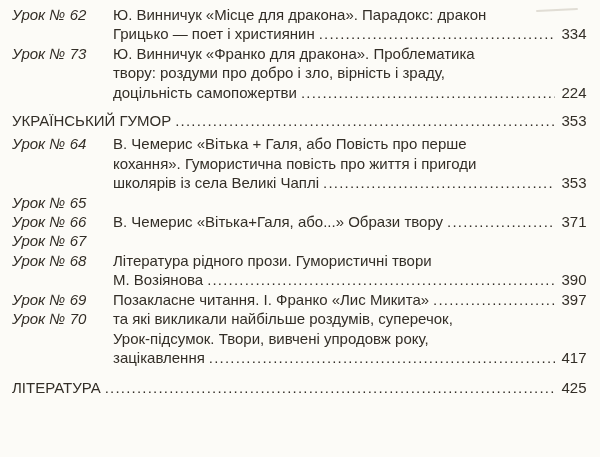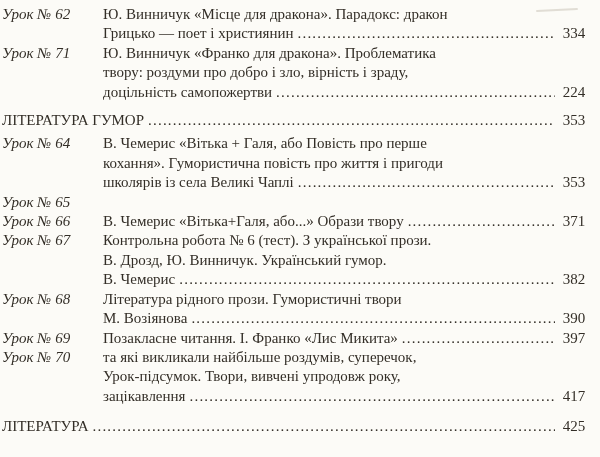--- a/index.html
+++ b/index.html
@@ -1,24 +1,24 @@
 <!DOCTYPE html>
 <html style="--bg: #fcfbf7; --fg: #332e27;"><head>
 <meta charset="utf-8">
 <style>
   html, body { margin: 0; padding: 0; }
   .page {
     position: relative;
     width: 600px;
     height: 457px;
     box-sizing: border-box;
-    padding: 5px 13px 0 2px;
+    padding: 5px 13px 0 12px;
     background: var(--bg, #fcfbf7);
     color: var(--fg, #332e27);
-    font-family: Liberation Serif, serif;
+    font-family: Liberation Sans, sans-serif;
     font-size: 15px;
     overflow: hidden;
   }
   .toc-list { width: 100%; }
   .entry { display: flex; }
   .label {
     flex: 0 0 101px;
     font-style: italic;
     white-space: nowrap;
     line-height: 19.4px;
@@ -69,35 +69,35 @@
         <div class="body">
           <div class="line">Ю. Винничук «Місце для дракона». Парадокс: дракон</div>
           <div class="line last">
             <span class="txt">Грицько — поет і християнин</span>
             <span class="dots"></span>
             <span class="pagenum">334</span>
           </div>
         </div>
       </div>
       <div class="entry">
-        <div class="label">Урок № 71</div>
+        <div class="label">Урок № 73</div>
         <div class="body">
           <div class="line">Ю. Винничук «Франко для дракона». Проблематика</div>
           <div class="line">твору: роздуми про добро і зло, вірність і зраду,</div>
           <div class="line last">
             <span class="txt">доцільність самопожертви</span>
             <span class="dots"></span>
             <span class="pagenum">224</span>
           </div>
         </div>
       </div>
       <div class="entry section">
         <div class="body">
           <div class="line last">
-            <span class="txt">ЛІТЕРАТУРА ГУМОР</span>
+            <span class="txt">УКРАЇНСЬКИЙ ГУМОР</span>
             <span class="dots"></span>
             <span class="pagenum">353</span>
           </div>
         </div>
       </div>
       <div class="entry">
         <div class="label">Урок № 64</div>
         <div class="body">
           <div class="line">В. Чемерис «Вітька + Галя, або Повість про перше</div>
           <div class="line">кохання». Гумористична повість про життя і пригоди</div>
@@ -116,29 +116,20 @@
         <div class="body">
           <div class="line last">
             <span class="txt">В. Чемерис «Вітька+Галя, або...» Образи твору</span>
             <span class="dots"></span>
             <span class="pagenum">371</span>
           </div>
         </div>
       </div>
       <div class="entry">
         <div class="label">Урок № 67</div>
-        <div class="body">
-          <div class="line">Контрольна робота № 6 (тест). З української прози.</div>
-          <div class="line">В. Дрозд, Ю. Винничук. Український гумор.</div>
-          <div class="line last">
-            <span class="txt">В. Чемерис</span>
-            <span class="dots"></span>
-            <span class="pagenum">382</span>
-          </div>
-        </div>
       </div>
       <div class="entry">
         <div class="label">Урок № 68</div>
         <div class="body">
           <div class="line">Література рідного прози. Гумористичні твори</div>
           <div class="line last">
             <span class="txt">М. Возіянова</span>
             <span class="dots"></span>
             <span class="pagenum">390</span>
           </div>

